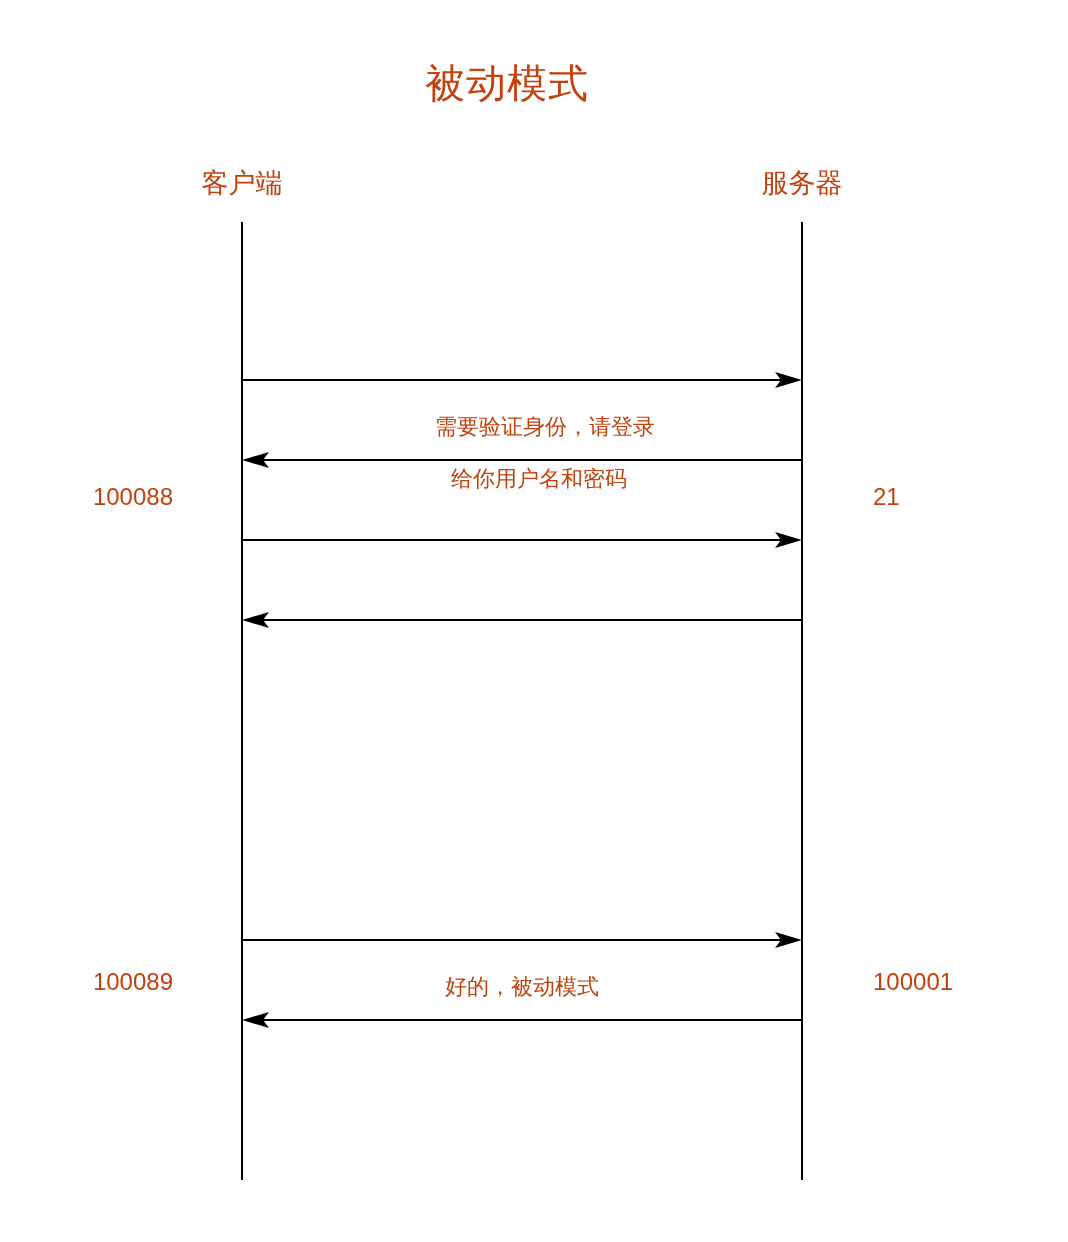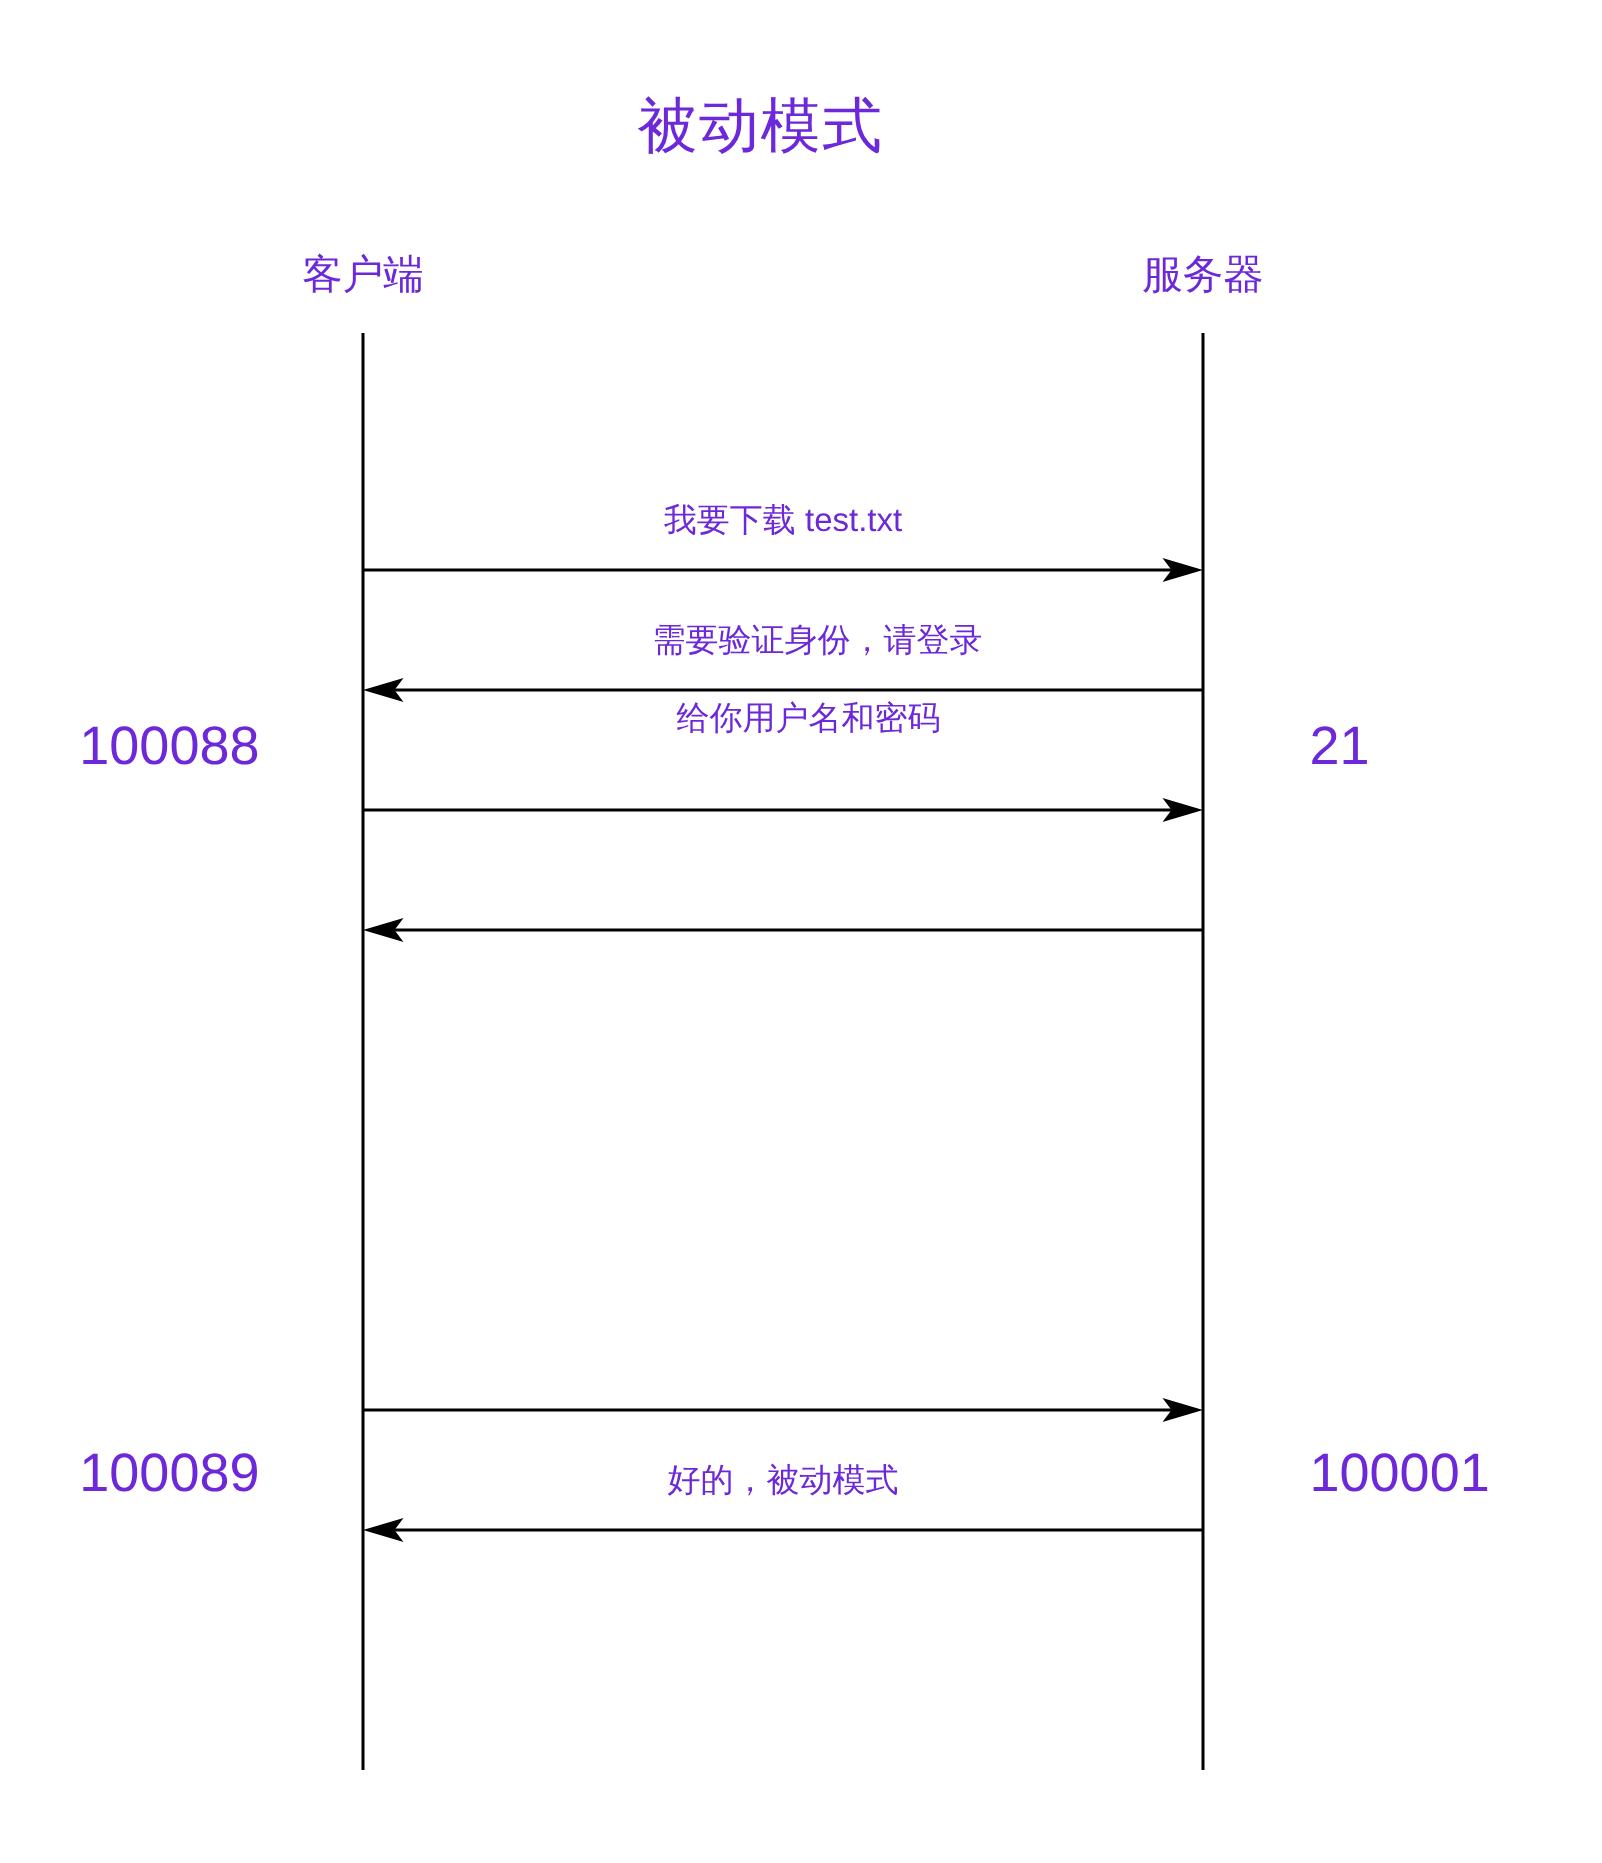--- a/index.html
+++ b/index.html
@@ -6,21 +6,21 @@
     margin: 0;
     padding: 0;
     background: #ffffff;
   }
   #canvas {
     position: relative;
     width: 1068px;
     height: 1242px;
     background: #ffffff;
     font-family: "Liberation Sans", "DejaVu Sans", sans-serif;
-    color: #6d28d9;
+    color: #c2410c;
     overflow: hidden;
   }
   .abs { position: absolute; }
   .diagram-title {
     left: 0; top: 56px; width: 1014px;
     text-align: center;
     font-size: 40px;
     font-weight: 500;
     letter-spacing: 1px;
   }
@@ -44,40 +44,39 @@
     line-height: 30px;
     white-space: nowrap;
   }
   .msg-arrow {
     left: 242px;
     width: 560px;
     height: 18px;
   }
   .port-label {
     width: 150px;
-    font-size: 36px;
+    font-size: 24px;
     line-height: 34px;
   }
   .port-left  { left: 23px;  text-align: right; }
   .port-right { left: 873px; text-align: left; }
 </style>
 </head>
 <body>
 
 <div id="canvas">
 
   <div class="abs diagram-title">被动模式</div>
 
   <div class="abs actor-label" style="left:142px;">客户端</div>
   <div class="abs actor-label" style="left:702px;">服务器</div>
 
   <div class="abs lifeline" style="left:241px;"></div>
   <div class="abs lifeline" style="left:801px;"></div>
 
-  <div class="abs msg-label" style="top:332px;">我要下载 test.txt</div>
   <svg class="abs msg-arrow" style="top:371px;" viewBox="0 0 560 18">
     <line x1="0" y1="9" x2="542" y2="9" stroke="#000000" stroke-width="2"></line>
     <path d="M560,9 L533,1 L539,9 L533,17 Z" fill="#000000"></path>
   </svg>
 
   <div class="abs msg-label" style="top:412px;padding-left:23px;">需要验证身份，请登录</div>
   <svg class="abs msg-arrow" style="top:451px;" viewBox="0 0 560 18">
     <line x1="18" y1="9" x2="560" y2="9" stroke="#000000" stroke-width="2"></line>
     <path d="M0,9 L27,1 L21,9 L27,17 Z" fill="#000000"></path>
   </svg>

